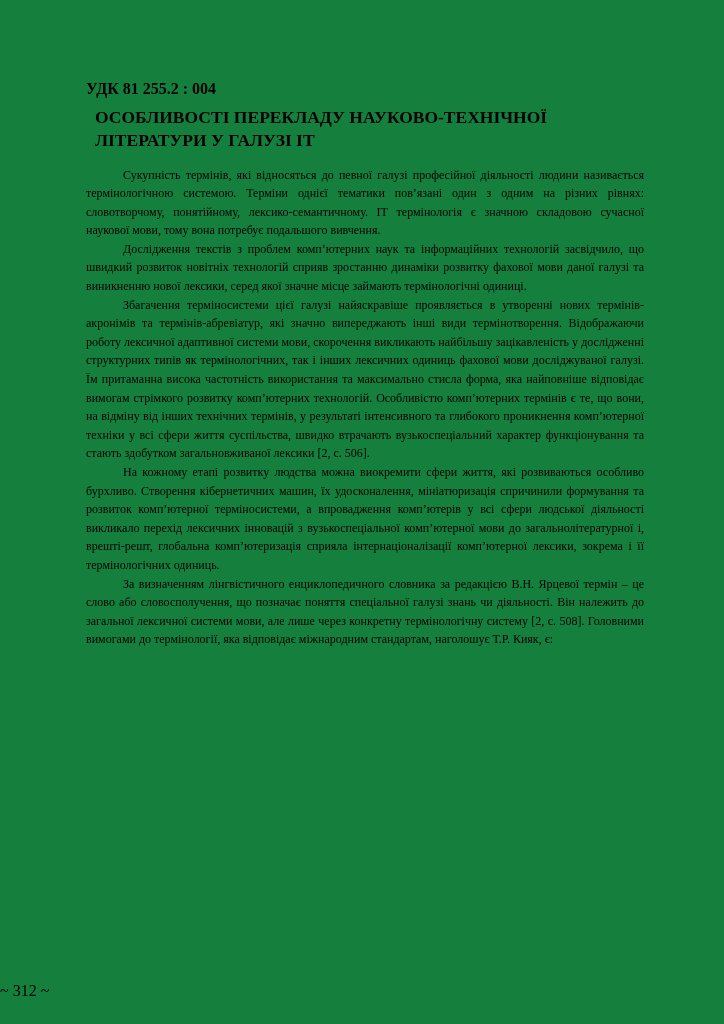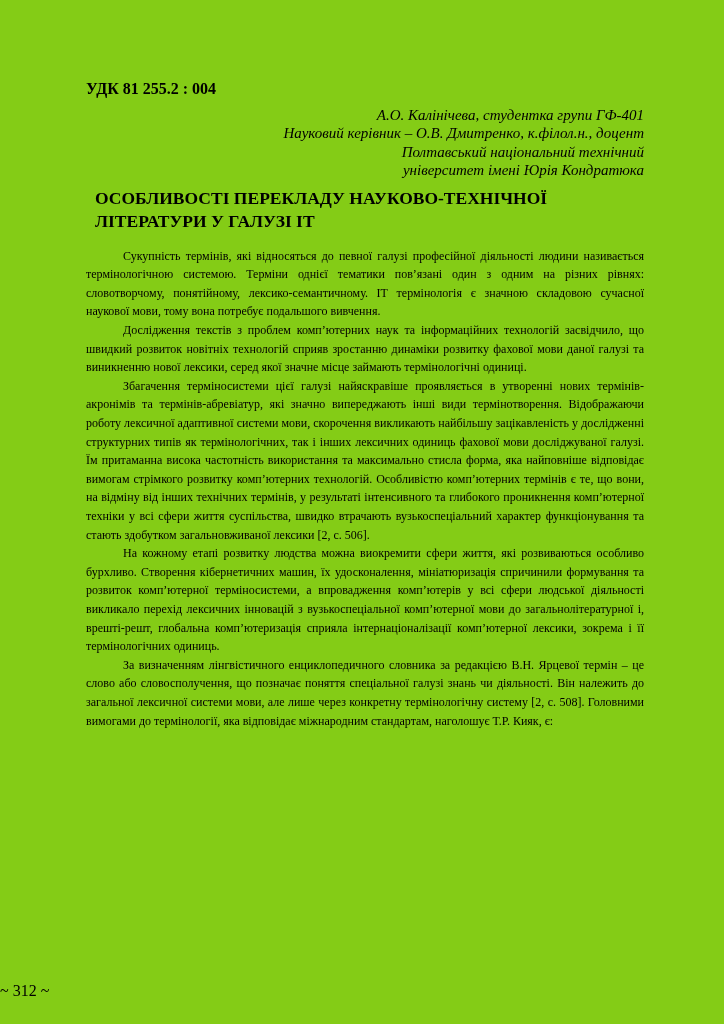--- a/index.html
+++ b/index.html
@@ -5,21 +5,21 @@
   html, body {
     margin: 0;
     padding: 0;
     background: #ffffff;
   }
   .page {
     position: relative;
     width: 724px;
     height: 1024px;
     margin: 0 auto;
-    background: #84cc16;
+    background: #15803d;
     color: #000000;
     font-family: "Liberation Serif", "DejaVu Serif", serif;
     box-sizing: border-box;
     padding: 80px 80px 40px 86px;
     overflow: hidden;
   }
   .udc {
     font-weight: bold;
     font-size: 16px;
     margin: 0 0 8px 0;
@@ -58,26 +58,20 @@
     font-size: 16px;
   }
 </style>
 </head>
 <body>
 
 <div class="page">
 
   <div class="udc">УДК 81 255.2 : 004</div>
 
-  <div class="authors">
-    <div>А.О. Калінічева, студентка групи ГФ-401</div>
-    <div>Науковий керівник – О.В. Дмитренко, к.філол.н., доцент</div>
-    <div>Полтавський національний технічний</div>
-    <div>університет імені Юрія Кондратюка</div>
-  </div>
 
   <h1 class="title">ОСОБЛИВОСТІ ПЕРЕКЛАДУ НАУКОВО-ТЕХНІЧНОЇ ЛІТЕРАТУРИ У ГАЛУЗІ ІТ</h1>
 
   <div class="body-text">
     <p>Сукупність термінів, які відносяться до певної галузі професійної діяльності людини називається термінологічною системою. Терміни однієї тематики пов’язані один з одним на різних рівнях: словотворчому, понятійному, лексико-семантичному. ІТ термінологія є значною складовою сучасної наукової мови, тому вона потребує подальшого вивчення.</p>
     <p>Дослідження текстів з проблем комп’ютерних наук та інформаційних технологій засвідчило, що швидкий розвиток новітніх технологій сприяв зростанню динаміки розвитку фахової мови даної галузі та виникненню нової лексики, серед якої значне місце займають термінологічні одиниці.</p>
     <p>Збагачення терміносистеми цієї галузі найяскравіше проявляється в утворенні нових термінів-акронімів та термінів-абревіатур, які значно випереджають інші види термінотворення. Відображаючи роботу лексичної адаптивної системи мови, скорочення викликають найбільшу зацікавленість у дослідженні структурних типів як термінологічних, так і інших лексичних одиниць фахової мови досліджуваної галузі. Їм притаманна висока частотність використання та максимально стисла форма, яка найповніше відповідає вимогам стрімкого розвитку комп’ютерних технологій. Особливістю комп’ютерних термінів є те, що вони, на відміну від інших технічних термінів, у результаті інтенсивного та глибокого проникнення комп’ютерної техніки у всі сфери життя суспільства, швидко втрачають вузькоспеціальний характер функціонування та стають здобутком загальновживаної лексики [2, с. 506].</p>
     <p>На кожному етапі розвитку людства можна виокремити сфери життя, які розвиваються особливо бурхливо. Створення кібернетичних машин, їх удосконалення, мініатюризація спричинили формування та розвиток комп’ютерної терміносистеми, а впровадження комп’ютерів у всі сфери людської діяльності викликало перехід лексичних інновацій з вузькоспеціальної комп’ютерної мови до загальнолітературної і, врешті-решт, глобальна комп’ютеризація сприяла інтернаціоналізації комп’ютерної лексики, зокрема і її термінологічних одиниць.</p>
     <p>За визначенням лінгвістичного енциклопедичного словника за редакцією В.Н. Ярцевої термін – це слово або словосполучення, що позначає поняття спеціальної галузі знань чи діяльності. Він належить до загальної лексичної системи мови, але лише через конкретну термінологічну систему [2, с. 508]. Головними вимогами до термінології, яка відповідає міжнародним стандартам, наголошує Т.Р. Кияк, є:</p>
   </div>

